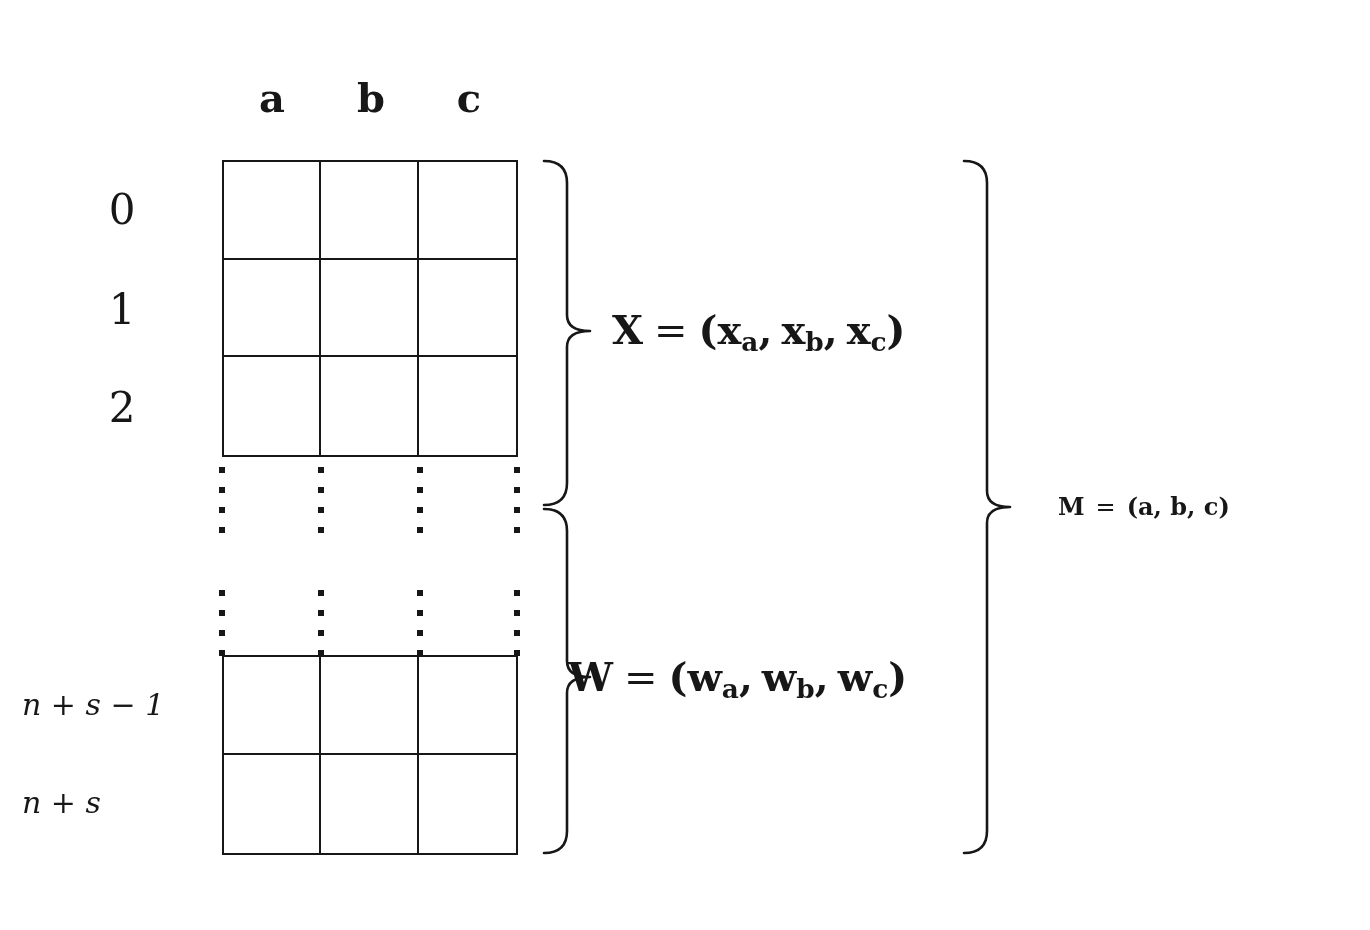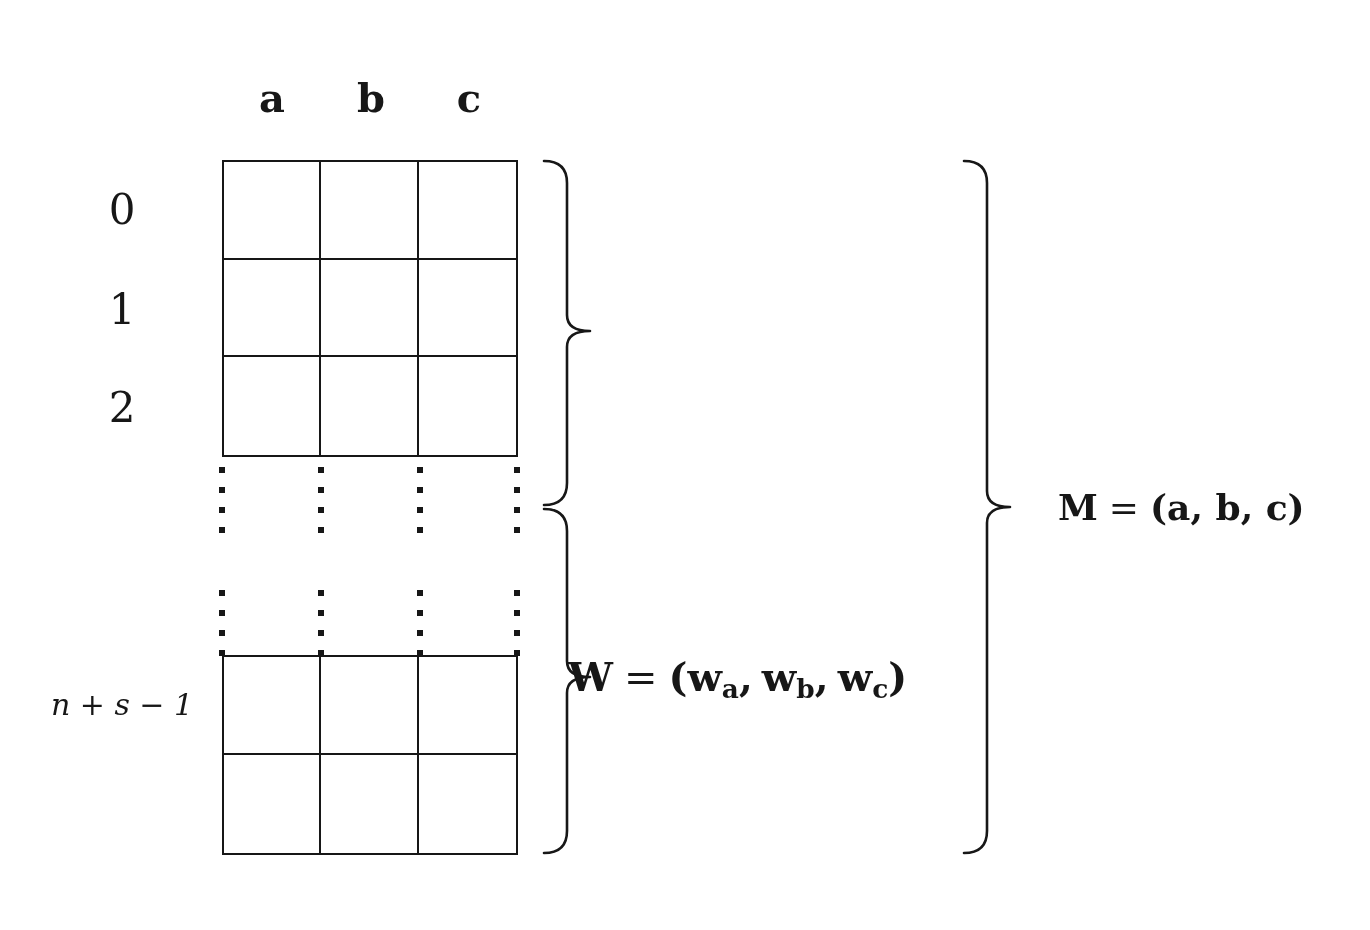--- a/index.html
+++ b/index.html
@@ -30,41 +30,42 @@
   .grid .cell:nth-last-child(-n+3) { border-bottom:none; }
 
   .dotcol {
     position:absolute; width:6px; height:67px;
     background: repeating-linear-gradient(to bottom, var(--ink) 0 6px, transparent 6px 20px);
   }
 
   .txt { position:absolute; white-space:nowrap; line-height:1; transform:translateY(-50%); }
   .col-header { font-weight:bold; font-size:40px; text-align:center; }
   .row-label-num { font-size:42px; text-align:center; }
-  .row-label-sym { font-size:30px; font-style:italic; text-align:center; }
+  .row-label-sym { font-size:30px; font-style:italic; }
   .math-label { font-weight:bold; }
   .math-xw { font-size:40px; }
-  .math-m { font-size:36px; }
+  .math-m { font-size:24px; }
   .rel { font-weight:normal; margin:0 11px; }
   .sub { font-size:0.66em; vertical-align:-0.25em; line-height:0; }
   .sep { margin-right:9px; }
 </style>
 </head>
 <body>
 
 <div class="canvas">
 
   <div class="txt col-header" style="left:222px; top:98px; width:100px;">a</div>
   <div class="txt col-header" style="left:322px; top:98px; width:98px;">b</div>
   <div class="txt col-header" style="left:420px; top:98px; width:98px;">c</div>
 
   <div class="txt row-label-num" style="left:22px; top:210px; width:200px;">0</div>
   <div class="txt row-label-num" style="left:22px; top:310px; width:200px;">1</div>
   <div class="txt row-label-num" style="left:22px; top:408px; width:200px;">2</div>
   <div class="txt row-label-sym" style="left:22px; top:705px; width:200px;">n + s − 1</div>
+  <div class="txt row-label-sym" style="left:22px; top:803px; width:200px;">n + s</div>
 
   <div class="grid grid-x">
     <div class="cell"></div>
     <div class="cell"></div>
     <div class="cell"></div>
     <div class="cell"></div>
     <div class="cell"></div>
     <div class="cell"></div>
     <div class="cell"></div>
     <div class="cell"></div>
@@ -88,20 +89,23 @@
     <div class="cell"></div>
     <div class="cell"></div>
   </div>
 
   <svg class="overlay" width="1370" height="930" viewBox="0 0 1370 930">
     <path d="M 544 161 Q 567 161 567 183 L 567 315 Q 567 331 590 331 Q 567 331 567 347 L 567 483 Q 567 505 544 505"></path>
     <path d="M 544 509 Q 567 509 567 531 L 567 661 Q 567 677 590 677 Q 567 677 567 693 L 567 831 Q 567 853 544 853"></path>
     <path d="M 964 161 Q 987 161 987 183 L 987 491 Q 987 507 1010 507 Q 987 507 987 523 L 987 831 Q 987 853 964 853"></path>
   </svg>
 
+  <div class="txt math-label math-xw" style="left:612px; top:330px;">
+    <span>X</span><span class="rel">=</span><span>(</span><span>x</span><sub class="sub">a</sub><span class="sep">,</span><span>x</span><sub class="sub">b</sub><span class="sep">,</span><span>x</span><sub class="sub">c</sub><span>)</span>
+  </div>
 
   <div class="txt math-label math-xw" style="left:568px; top:677px;">
     <span>W</span><span class="rel">=</span><span>(</span><span>w</span><sub class="sub">a</sub><span class="sep">,</span><span>w</span><sub class="sub">b</sub><span class="sep">,</span><span>w</span><sub class="sub">c</sub><span>)</span>
   </div>
 
   <div class="txt math-label math-m" style="left:1058px; top:507px;">
     <span>M</span><span class="rel">=</span><span>(a, b, c)</span>
   </div>
 
 </div>

